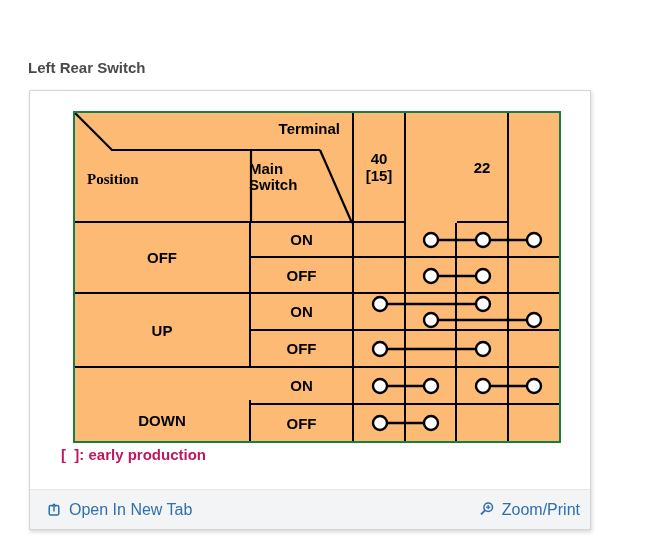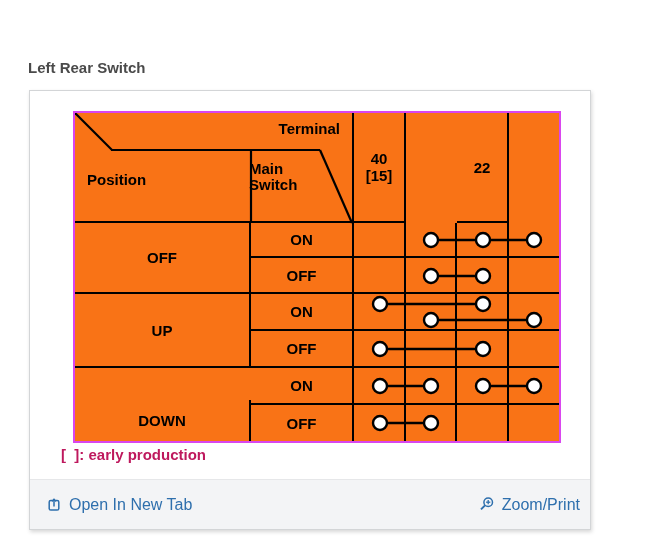--- a/index.html
+++ b/index.html
@@ -12,36 +12,36 @@
   .page{position:relative;width:669px;height:557px;background:#fff;}
   .title{position:absolute;left:28px;top:19px;font-size:15px;font-weight:700;color:var(--title);margin-top:40px;}
   .card{position:absolute;left:29px;top:90px;width:562px;height:440px;background:#fff;
     border:1px solid #d3d5d7;box-shadow:1px 2px 4px rgba(0,0,0,.16);}
   .diagram{position:absolute;left:0;top:0;right:0;bottom:34px;background:#fff;}
 
   
   .ctable{position:absolute;left:43px;top:20px;display:grid;
     grid-template-columns:176px 103px 52px 51px 52px 50px;
     grid-template-rows:110px 35px 36px 37px 37px 37px 36px;
-    border:2px solid #d946ef;background:#f97316;}
+    border:2px solid #15803d;background:#fdba74;}
   .c{border-right:2px solid #000;border-bottom:2px solid #000;
     display:flex;flex-direction:column;align-items:center;justify-content:center;
     font-size:15px;font-weight:700;color:#000;line-height:17px;}
   .c.no-r{border-right:none;}
   .c.no-b{border-bottom:none;}
   .corner{position:relative;display:block;}
   .lbl-terminal{position:absolute;top:7px;right:12px;font-size:15px;font-weight:700;}
-  .lbl-position{position:absolute;top:58px;left:12px;font-size:15px;font-weight:700;}
+  .lbl-position{position:absolute;top:58px;left:12px;font-size:15px;font-weight:700;font-family:Liberation Serif, serif;}
   .lbl-main{position:absolute;top:48px;left:174px;width:64px;font-size:15px;font-weight:700;line-height:16px;}
   #overlay{position:absolute;left:0;top:0;pointer-events:none;}
 
   .note{position:absolute;left:31px;top:355px;font-size:15px;font-weight:700;color:#be185d;white-space:pre;}
 
   
-  .footerbar{position:absolute;left:0;right:0;bottom:0;height:50px;background:#f3f4f6;
+  .footerbar{position:absolute;left:0;right:0;bottom:0;height:40px;background:#f3f4f6;
     border-top:1px solid #e6e7e9;display:flex;align-items:center;justify-content:space-between;
     padding:0 10px 0 16px;}
   .tool{display:flex;align-items:center;gap:7px;color:var(--accent);font-size:16px;cursor:pointer;}
   .ic{display:block;color:var(--accent);}
 </style>
 </head>
 <body>
 
 <div class="page">
   <h1 class="title">Left Rear Switch</h1>

